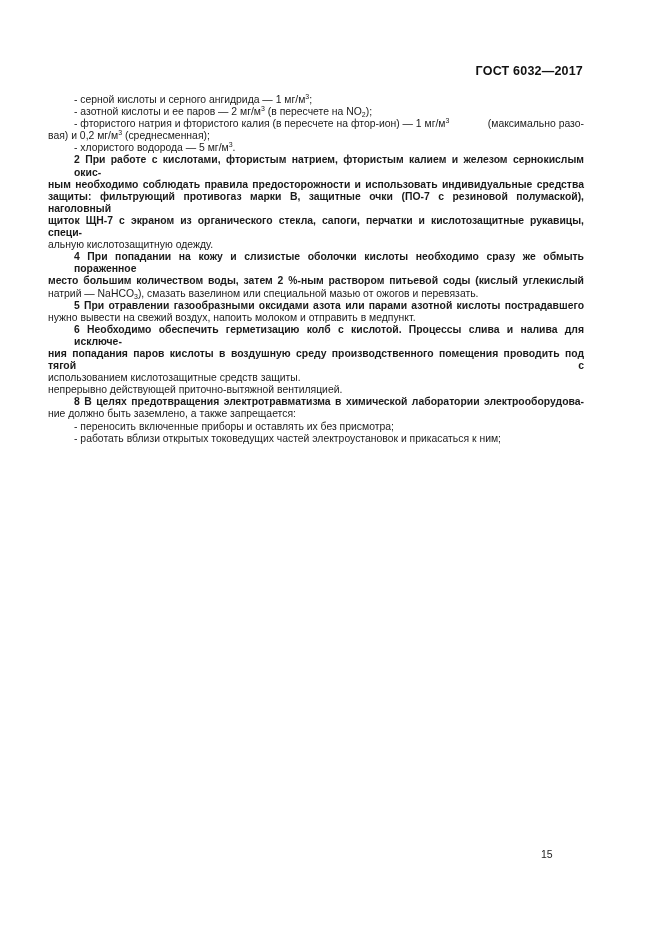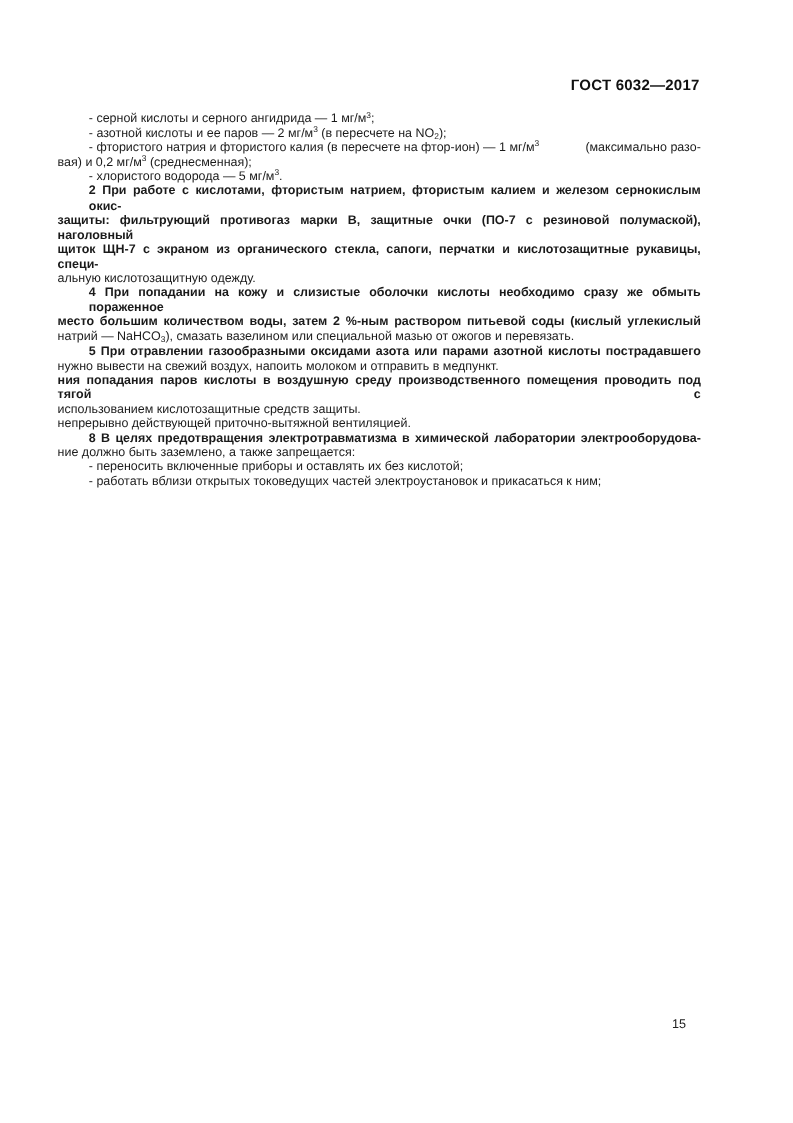--- a/index.html
+++ b/index.html
@@ -52,21 +52,21 @@
       line-height: 0;
     }
     sub {
       font-size: 7px;
       vertical-align: -2px;
       line-height: 0;
     }
     .page-number {
       position: absolute;
       top: 848px;
-      left: 560px;
+      left: 541px;
       font-size: 10.5px;
       color: #222;
     }
   </style>
 </head>
 <body>
 
 <div class="header">ГОСТ  6032—2017</div>
 
 <div class="content">
@@ -78,36 +78,38 @@
   <span class="line ind" style="display:flex;justify-content:space-between;">
       <span><span>- фтористого натрия и фтористого калия (в пересчете на фтор-ион) — 1 мг/м</span><sup>3</sup></span>
       <span> (максимально разо-</span>
     </span>
 
   <span class="line"><span>вая) и 0,2 мг/м</span><sup>3</sup><span> (среднесменная);</span></span>
 
   <span class="line ind"><span>- хлористого водорода — 5 мг/м</span><sup>3</sup><span>.</span></span>
 
   <span class="line just ind">2  При работе с кислотами, фтористым натрием, фтористым калием и железом сернокислым окис-</span>
+  <span class="line just">ным необходимо соблюдать правила предосторожности и использовать индивидуальные средства</span>
   <span class="line just">защиты: фильтрующий противогаз марки В, защитные очки (ПО-7 с резиновой полумаской), наголовный</span>
   <span class="line just">щиток ЩН-7 с экраном из органического стекла, сапоги, перчатки и кислотозащитные рукавицы, специ-</span>
   <span class="line">альную кислотозащитную одежду.</span>
 
 
   <span class="line just ind">4  При попадании на кожу и слизистые оболочки кислоты необходимо сразу же обмыть пораженное</span>
   <span class="line just">место большим количеством воды, затем 2 %-ным раствором питьевой соды (кислый углекислый</span>
   <span class="line"><span>натрий — NaHCO</span><sub>3</sub><span>), смазать вазелином или специальной мазью от ожогов и перевязать.</span></span>
 
   <span class="line just ind">5  При отравлении газообразными оксидами азота или парами азотной кислоты пострадавшего</span>
   <span class="line">нужно вывести на свежий воздух, напоить молоком и отправить в медпункт.</span>
 
+  <span class="line just ind">6  Необходимо обеспечить герметизацию колб с кислотой. Процессы слива и налива для исключе-</span>
   <span class="line just">ния попадания паров кислоты в воздушную среду производственного помещения проводить под тягой с</span>
   <span class="line">использованием кислотозащитные средств защиты.</span>
 
   <span class="line">непрерывно действующей приточно-вытяжной вентиляцией.</span>
 
   <span class="line just ind">8  В целях предотвращения электротравматизма в химической лаборатории электрооборудова-</span>
   <span class="line">ние должно быть заземлено, а также запрещается:</span>
-  <span class="line ind">- переносить включенные приборы и оставлять их без кислотой;</span>
+  <span class="line ind">- переносить включенные приборы и оставлять их без присмотра;</span>
   <span class="line ind">- работать вблизи открытых токоведущих частей электроустановок и прикасаться к ним;</span>
 </div>
 
 <div class="page-number">15</div>
 
 </body></html>

